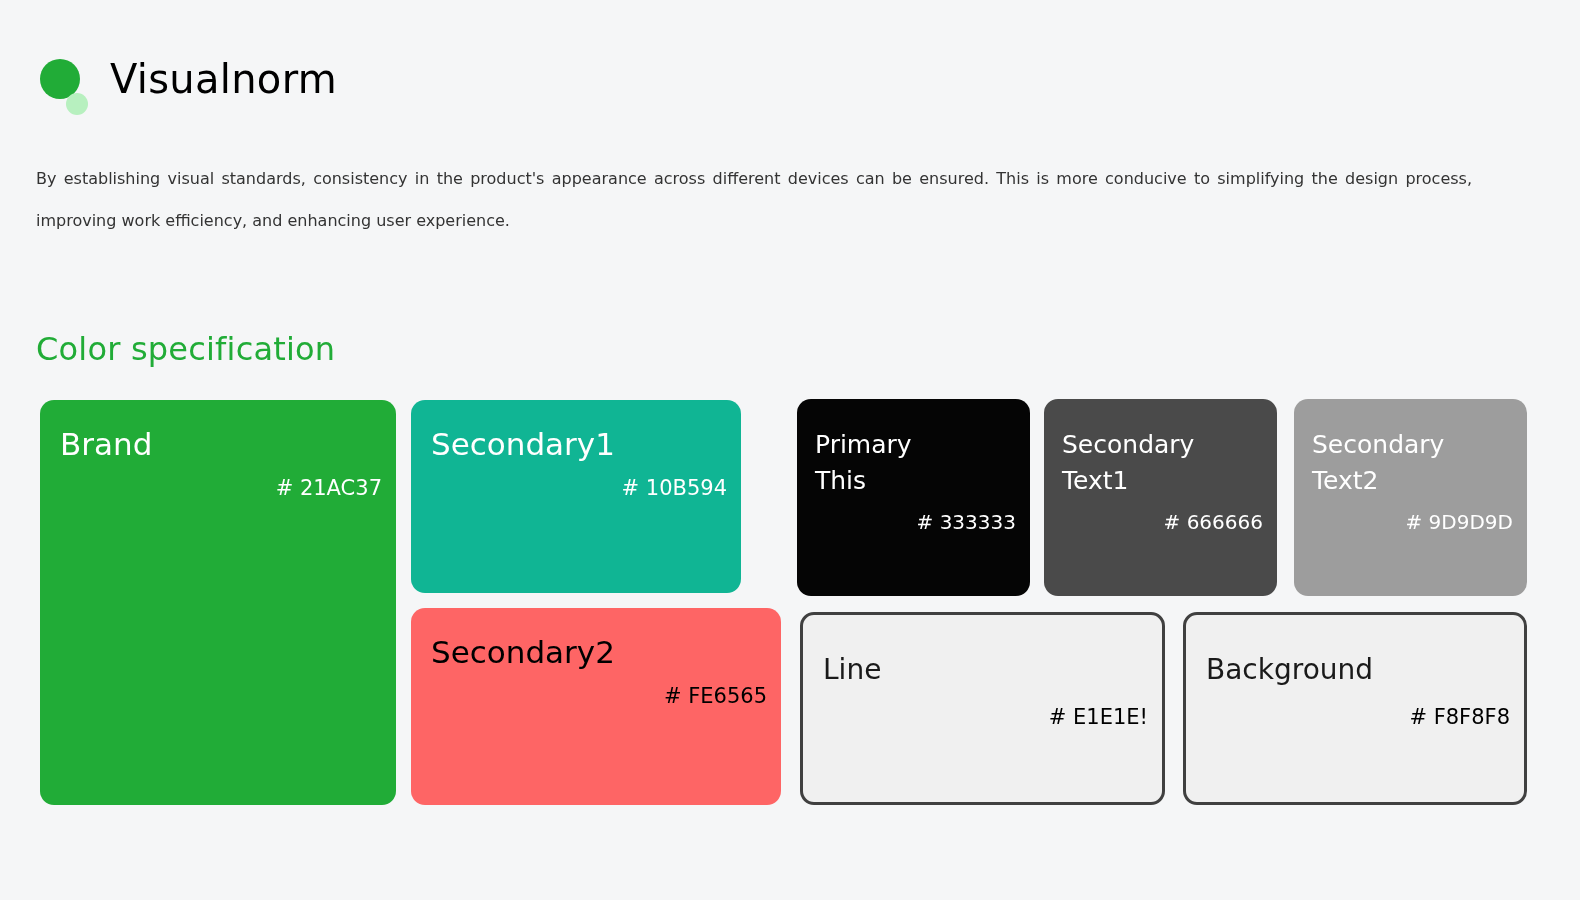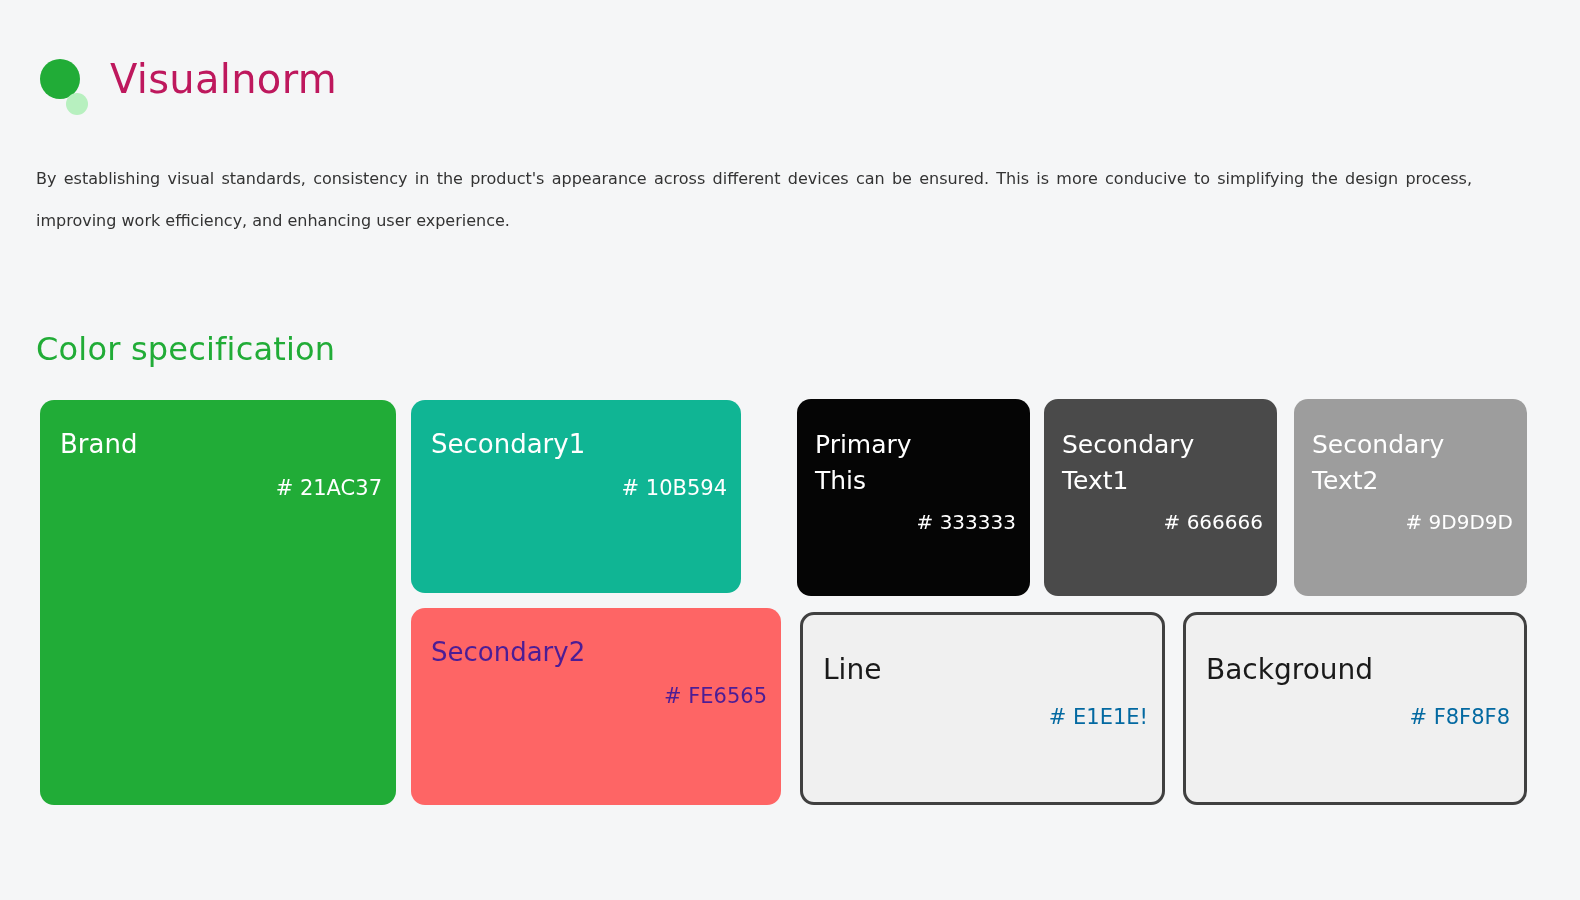--- a/index.html
+++ b/index.html
@@ -97,21 +97,21 @@
     box-sizing: border-box;
     overflow: hidden;
   }
   .swatch-inner {
     position: absolute;
     left: 20px;
     right: 14px;
     top: 26px;
   }
   .swatch-name {
-    font-size: 26px;
+    font-size: 31px;
     line-height: 37px;
     font-weight: 400;
     margin: 0 0 12px 0;
     white-space: pre-line;
   }
   .swatch-hex {
     font-size: 21px;
     line-height: 26px;
     margin: 0;
     white-space: nowrap;
@@ -121,33 +121,33 @@
   
   .swatch.narrow .swatch-inner { left: 18px; top: 28px; }
   .swatch.narrow .swatch-name { font-size: 25px; line-height: 36px; margin-bottom: 10px; }
   .swatch.narrow .swatch-hex { font-size: 20px; }
 
   .swatch.light {
     border: 3px solid #404040;
   }
   .swatch.light .swatch-inner { top: 36px; }
   .swatch.light .swatch-name { color: #1a1a1a; font-size: 28px; margin-bottom: 16px; }
-  .swatch.light .swatch-hex { color: #0369a1; }
+  .swatch.light .swatch-hex { color: #000000; }
 </style>
 </head>
 <body style="background: rgb(245, 246, 247);">
 
 <div class="page">
 
   <div class="logo-row">
     <div class="logo-mark">
       <div class="logo-dot-big" style="background: rgb(33, 172, 55);"></div>
       <div class="logo-dot-small" style="background: rgb(183, 240, 191);"></div>
     </div>
-    <div class="brand-title" style="color: #be185d;">Visualnorm</div>
+    <div class="brand-title" style="color: #000000;">Visualnorm</div>
   </div>
 
   <p class="intro">By establishing visual standards, consistency in the product's appearance across different devices can be ensured. This is more conducive to simplifying the design process, improving work efficiency, and enhancing user experience.</p>
 
   <h2 class="section-heading" style="color: rgb(33, 172, 55);">Color specification</h2>
 
   <div class="swatches">
 
     <div class="swatch" id="sw-0" style="left: 40px; top: 400px; width: 356px; height: 405px; background: rgb(33, 172, 55); color: rgb(255, 255, 255);">
       <div class="swatch-inner">
@@ -180,21 +180,21 @@
     </div>
 
     <div class="swatch narrow" id="sw-4" style="left: 1294px; top: 399px; width: 233px; height: 197px; background: rgb(157, 157, 157); color: rgb(255, 255, 255);">
       <div class="swatch-inner">
         <div class="swatch-name">Secondary
 Text2</div>
         <div class="swatch-hex"># 9D9D9D</div>
       </div>
     </div>
 
-    <div class="swatch" id="sw-5" style="left: 411px; top: 608px; width: 370px; height: 197px; background: rgb(254, 101, 101); color: #4c1d95;">
+    <div class="swatch" id="sw-5" style="left: 411px; top: 608px; width: 370px; height: 197px; background: rgb(254, 101, 101); color: #000000;">
       <div class="swatch-inner">
         <div class="swatch-name">Secondary2</div>
         <div class="swatch-hex"># FE6565</div>
       </div>
     </div>
 
     <div class="swatch light" id="sw-6" style="left: 800px; top: 612px; width: 365px; height: 193px; background: rgb(240, 240, 240); color: rgb(26, 26, 26);">
       <div class="swatch-inner">
         <div class="swatch-name">Line</div>
         <div class="swatch-hex"># E1E1E!</div>

